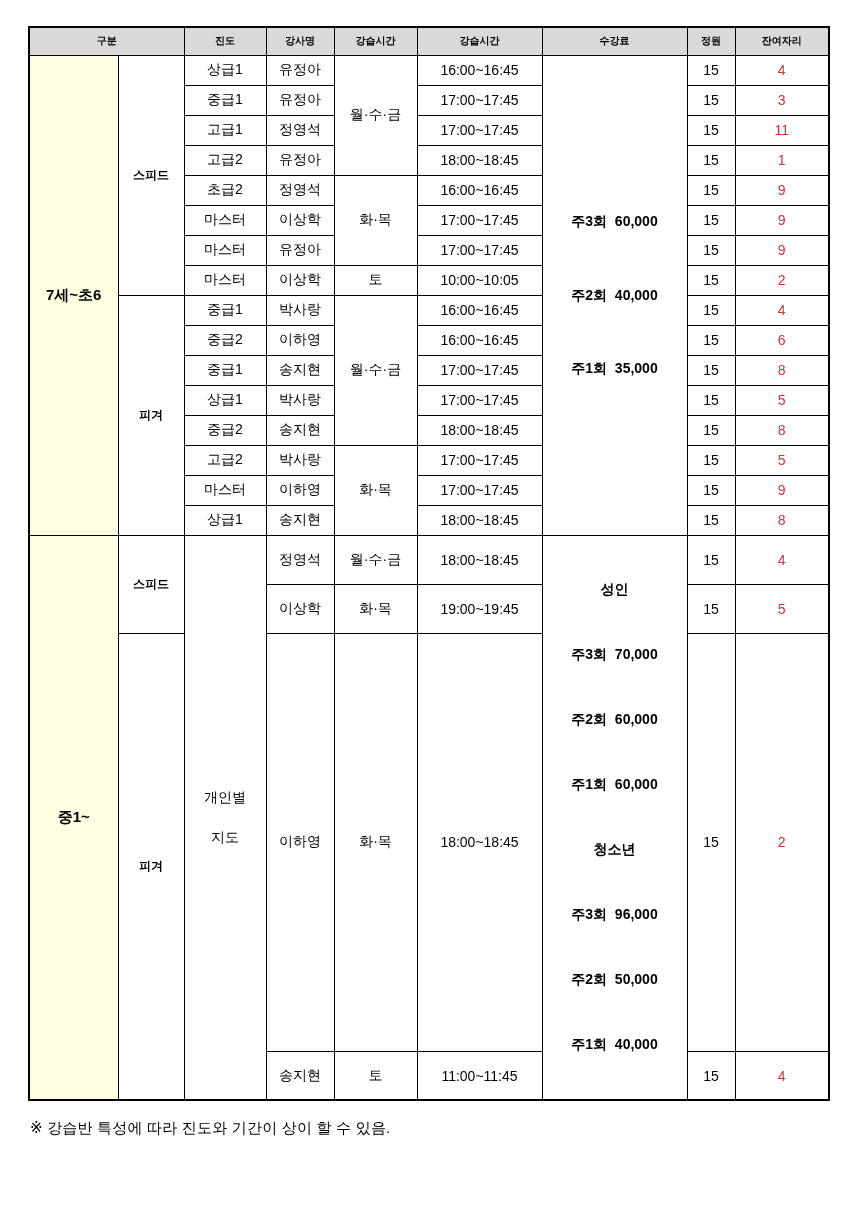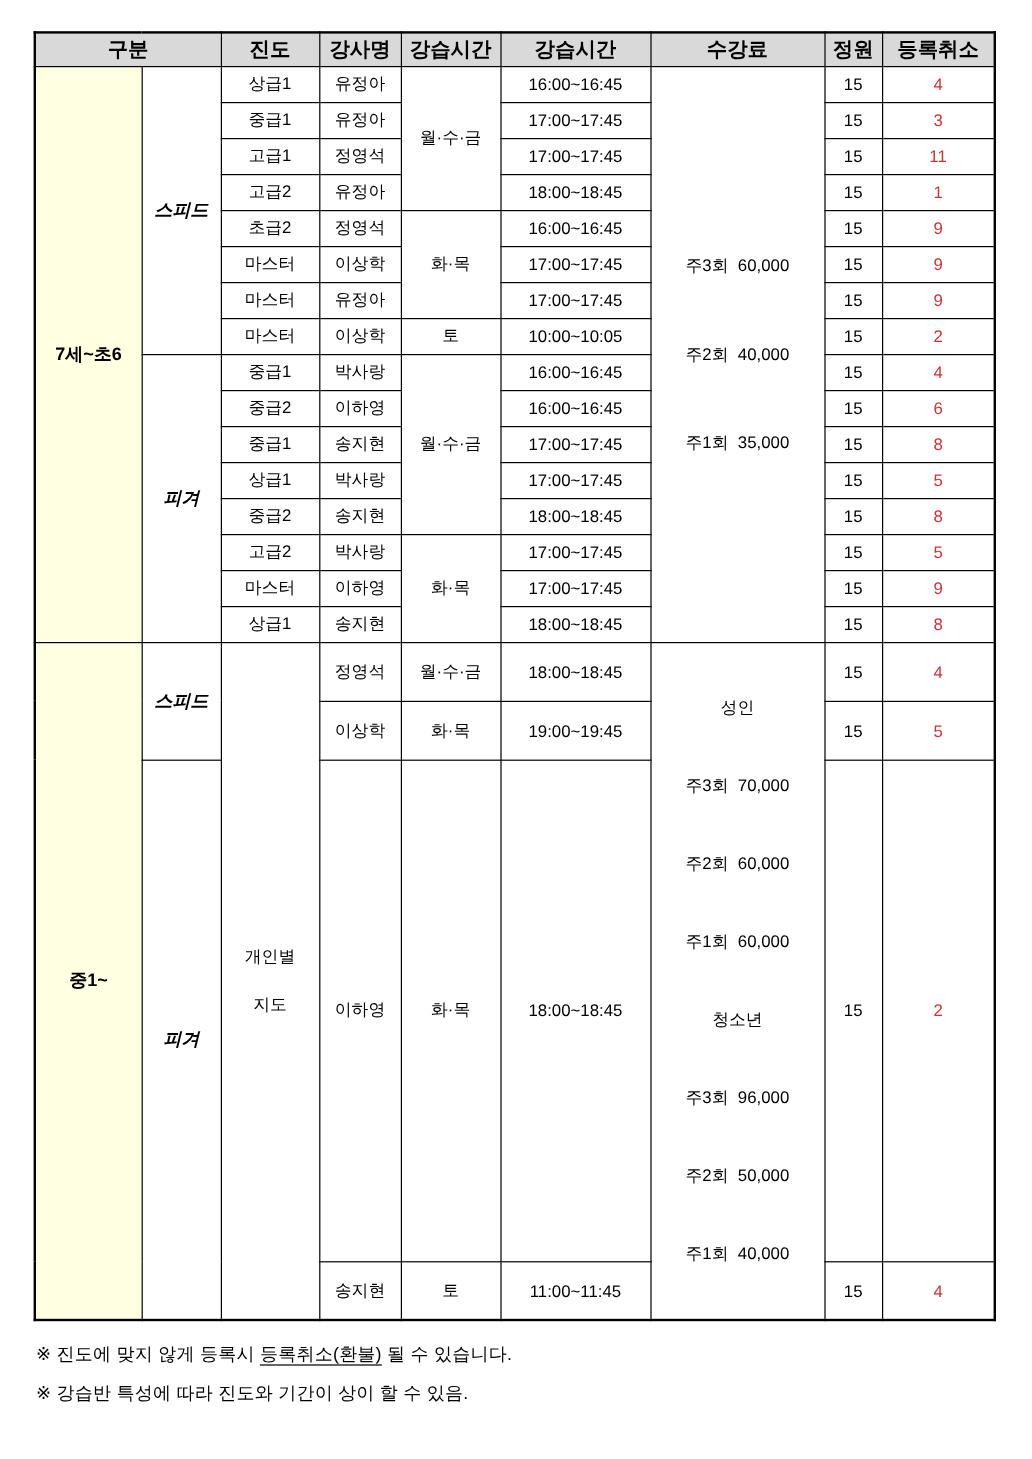--- a/index.html
+++ b/index.html
@@ -52,40 +52,41 @@
     font-size: 14px;
     text-align: center;
     table-layout: fixed;
   }
   .t-main th, .t-main td {
     border: 1px solid var(--border_black);
     padding: 0 2px;
   }
   .t-main thead th {
     background: var(--header_bg);
-    font-size: 17px;
+    font-size: 10px;
     font-weight: bold;
     height: 28px;
   }
   .t-main tbody tr { height: 30px; }
   .t-main tbody tr.tall { height: 49px; }
   .cell-age {
     background: var(--age_bg);
     font-weight: bold;
     font-size: 15px;
     margin-top: 17px;
   }
-  .cell-cat { font-weight: bold; font-size: 15px; font-style: italic; }
+  .cell-cat { font-weight: bold; font-size: 12px; }
   .cell-rem { color: var(--remaining_red); }
   .cell-personal { white-space: pre-line; line-height: 2.9; }
   .fee-block {
     display: inline-block;
     text-align: left;
     white-space: pre;
     line-height: 1.75;
+    font-weight: bold;
   }
   .fee-block .fee-line { white-space: pre; }
   .fee-block2 { line-height: 1.55; }
   .fee-group { text-align: center; white-space: normal; }
   
   .notes {
     margin: 18px 0 14px 2px;
     font-size: 15px;
   }
   .note-line { margin: 14px 0; letter-spacing: 0.2px; }
@@ -114,21 +115,21 @@
     </colgroup>
     <thead>
       <tr>
         <th colspan="2">구분</th>
         <th>진도</th>
         <th>강사명</th>
         <th>강습시간</th>
         <th>강습시간</th>
         <th>수강료</th>
         <th>정원</th>
-        <th>등록취소</th>
+        <th>잔여자리</th>
       </tr>
     </thead>
     <tbody>
       <tr>
         <td class="cell-age" rowspan="16">7세~초6</td>
         <td class="cell-cat" rowspan="8">스피드</td>
         <td>상급1</td>
         <td>유정아</td>
         <td rowspan="4">월·수·금</td>
         <td>16:00~16:45</td>
@@ -294,18 +295,17 @@
         <td>송지현</td>
         <td>토</td>
         <td>11:00~11:45</td>
         <td>15</td>
         <td class="cell-rem">4</td>
       </tr>
     </tbody>
   </table>
 
   <div class="notes">
-    <div class="note-line"><span>※ 진도에 맞지 않게 등록시 </span><span class="u">등록취소(환불)</span><span> 될 수 있습니다.</span></div>
     <div class="note-line">※ 강습반 특성에 따라 진도와 기간이 상이 할 수 있음.</div>
 
   </div>
 
 </div>
 
 </body></html>

